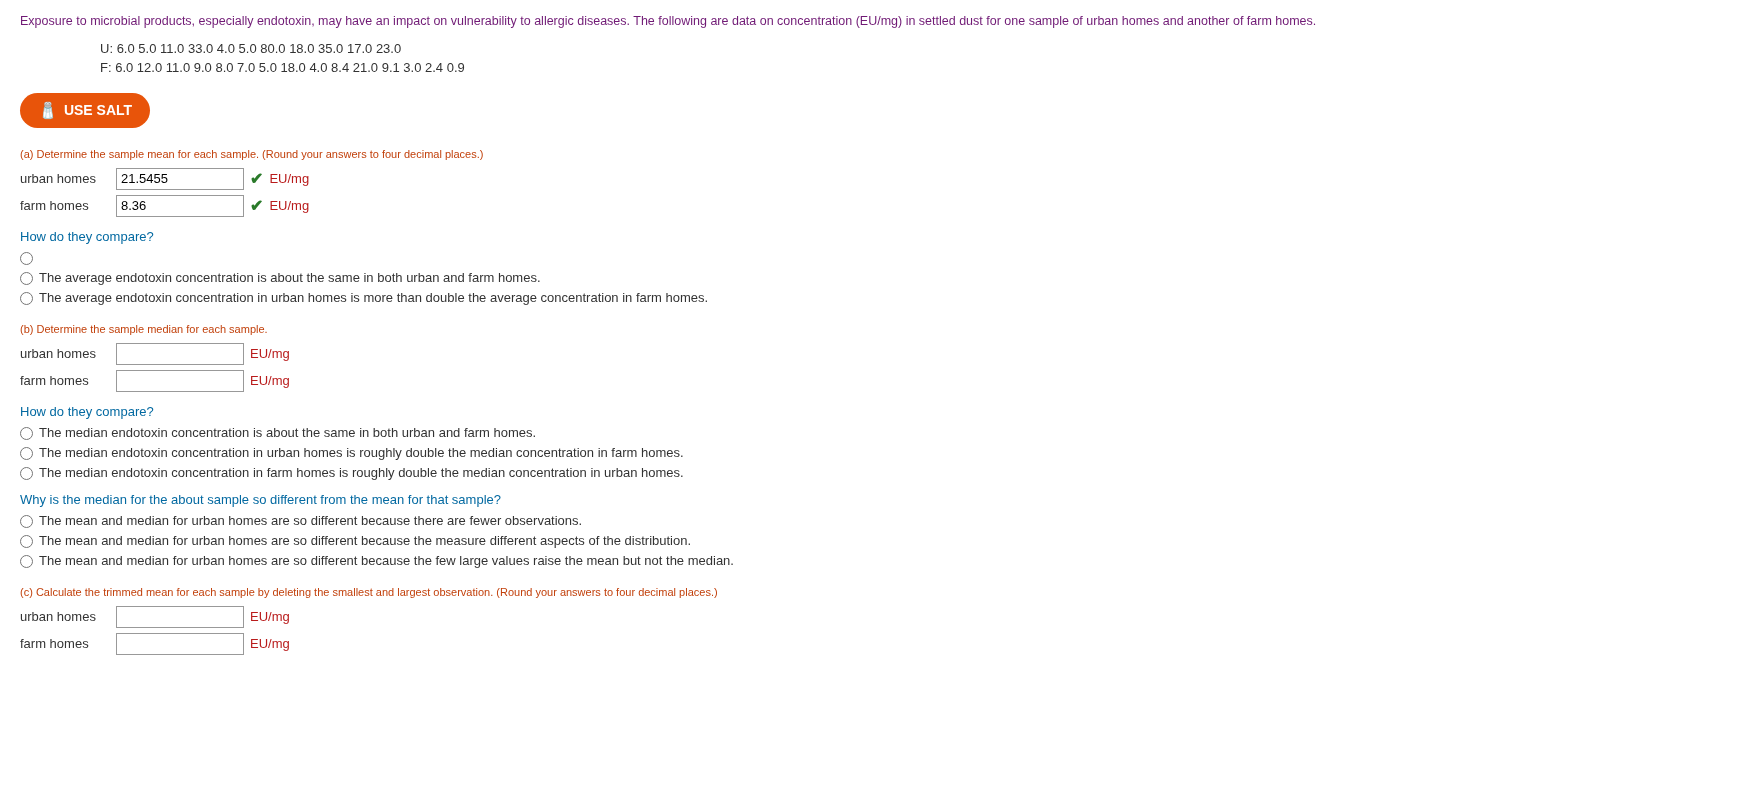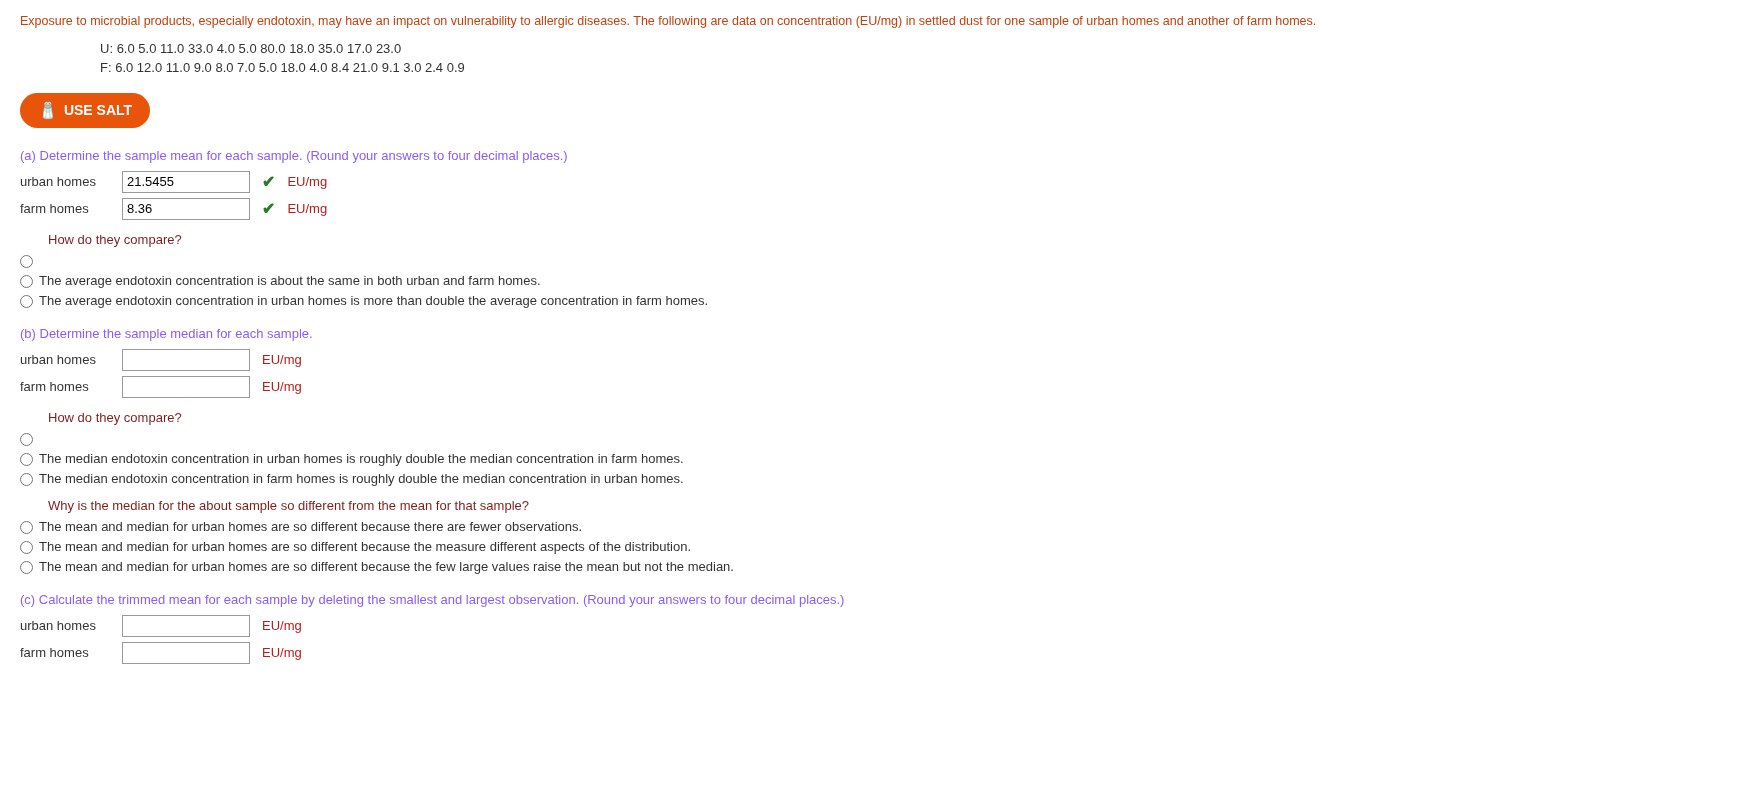--- a/index.html
+++ b/index.html
@@ -7,21 +7,21 @@
       font-family: Arial, sans-serif;
       font-size: 13px;
       color: #333;
       background: #fff;
       padding: 12px 20px;
       width: 1755px;
       min-height: 800px;
     }
     .intro-text {
       font-size: 12.5px;
-      color: #c2410c;
+      color: #701a75;
       margin-bottom: 10px;
       line-height: 1.5;
     }
     .data-row {
       margin-left: 80px;
       margin-bottom: 4px;
     }
     .data-row span {
       color: #333;
       font-size: 13px;
@@ -48,28 +48,28 @@
       cursor: pointer;
       margin: 14px 0 20px 0;
     }
     .use-salt-btn .icon {
       font-size: 16px;
     }
     .section {
       margin-bottom: 18px;
     }
     .section-title {
-      font-size: 13px;
-      color: #8b5cf6;
+      font-size: 11px;
+      color: #c2410c;
       margin-bottom: 8px;
     }
     .input-row {
       display: flex;
       align-items: center;
-      gap: 12px;
+      gap: 6px;
       margin-bottom: 5px;
       font-size: 13px;
     }
     .input-label {
       width: 90px;
       font-size: 13px;
     }
     .answer-input {
       border: 1px solid #999;
       padding: 2px 4px;
@@ -85,23 +85,22 @@
     .unit-label {
       font-size: 13px;
       color: #b91c1c;
     }
     .compare-section {
       margin-top: 12px;
       margin-bottom: 8px;
     }
     .compare-title {
       font-size: 13px;
-      color: #7f1d1d;
+      color: #0369a1;
       margin-bottom: 6px;
-      margin-left: 28px;
     }
     .radio-option {
       display: flex;
       align-items: flex-start;
       gap: 6px;
       margin-bottom: 5px;
       font-size: 13px;
       color: #333;
     }
     .radio-option input[type="radio"] {
@@ -180,20 +179,21 @@
   <div class="input-row">
     <span class="input-label">farm homes</span>
     <input type="text" class="answer-input" style="">
     <span class="unit-label">EU/mg</span>
   </div>
 
   <div class="compare-section">
     <p class="compare-title">How do they compare?</p>
     <div class="radio-option">
       <input type="radio" name="part_b_compare" style="">
+      <span>The median endotoxin concentration is about the same in both urban and farm homes.</span>
     </div>
     <div class="radio-option">
       <input type="radio" name="part_b_compare" style="">
       <span>The median endotoxin concentration in urban homes is roughly double the median concentration in farm homes.</span>
     </div>
     <div class="radio-option">
       <input type="radio" name="part_b_compare" style="">
       <span>The median endotoxin concentration in farm homes is roughly double the median concentration in urban homes.</span>
     </div>
   </div>

